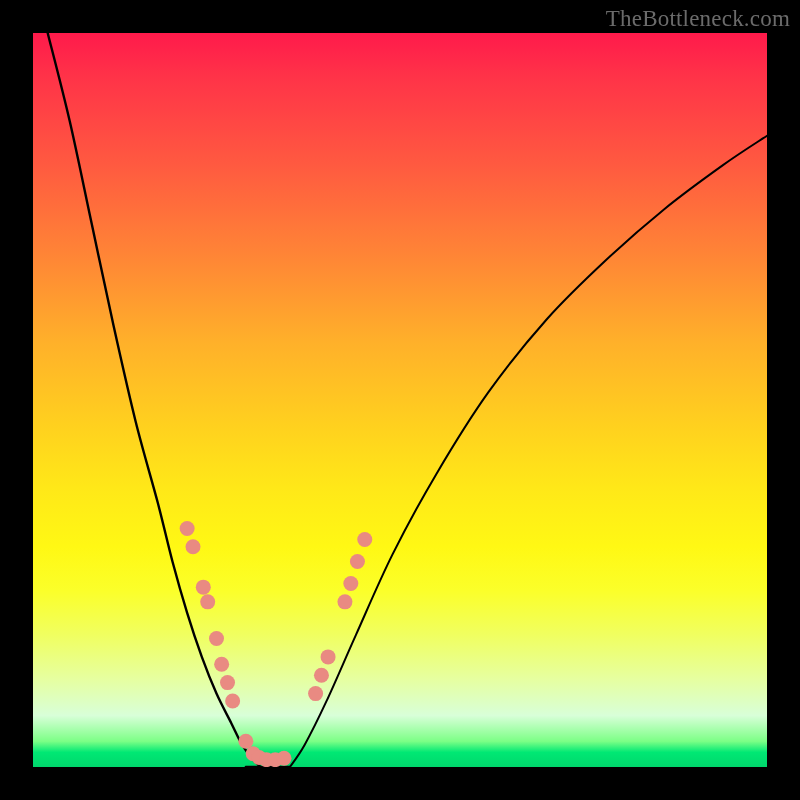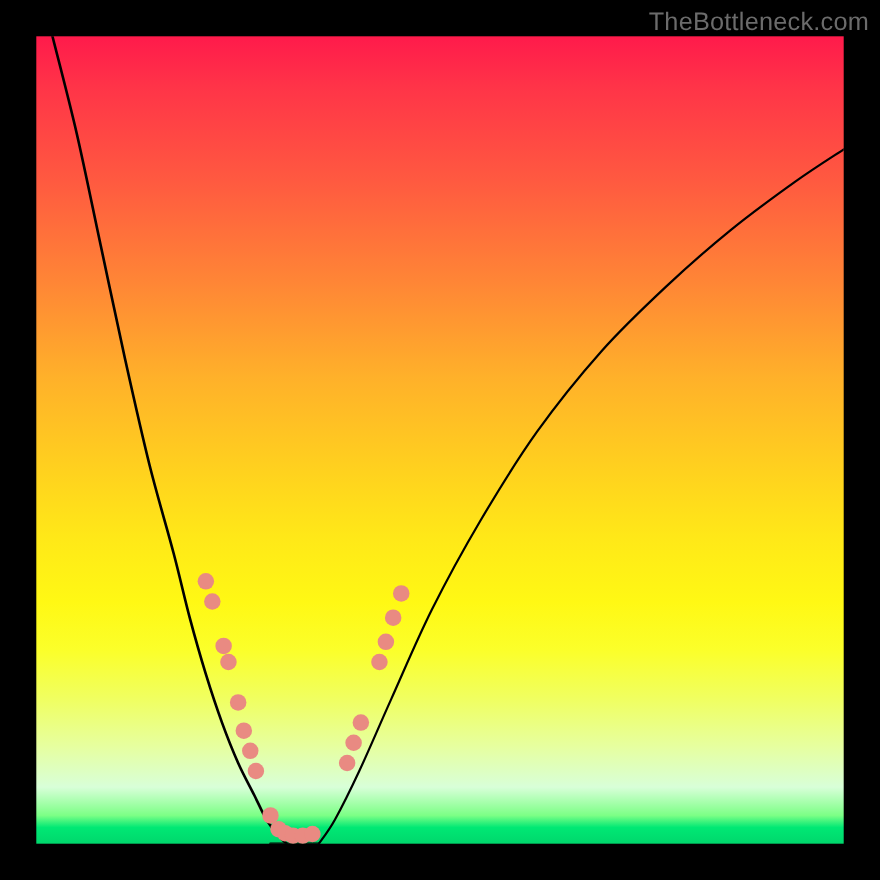--- a/index.html
+++ b/index.html
@@ -51,20 +51,21 @@
     height: 734px;
   }
   .watermark {
     position: absolute;
     top: 6px;
     right: 10px;
     color: #6b6b6b;
     font-size: 23px;
     letter-spacing: 0.2px;
     user-select: none;
+    font-family: Liberation Serif, serif;
   }
 </style>
 </head>
 <body>
 
 <div class="frame">
   <div class="plot">
     <svg class="curves" viewBox="0 0 734 734">
       <g id="curve-layer">
           <path d="M 14.68 0 C 18.35 14.680000000000007, 29.360000000000003 56.27333333333337, 36.7 88.08000000000004 C 44.040000000000006 119.88666666666671, 51.38 156.5866666666667, 58.72 190.84000000000003 C 66.06 225.09333333333336, 73.39999999999999 260.57000000000005, 80.74 293.6 C 88.08 326.63, 95.42 359.66, 102.76 389.02000000000004 C 110.10000000000001 418.38000000000005, 118.66333333333336 446.51666666666665, 124.78000000000002 469.76 C 130.89666666666668 493.00333333333333, 134.5666666666667 510.13, 139.46 528.48 C 144.35333333333332 546.83, 149.24666666666667 563.9566666666667, 154.14 579.86 C 159.0333333333333 595.7633333333333, 163.92666666666665 610.4433333333333, 168.82 623.9 C 173.71333333333334 637.3566666666667, 178.60666666666665 649.59, 183.5 660.6 C 188.39333333333335 671.61, 193.89833333333334 681.3966666666668, 198.18 689.96 C 202.46166666666667 698.5233333333333, 205.51999999999998 705.8633333333333, 209.18999999999997 711.98 C 212.85999999999996 718.0966666666667, 217.14166666666665 722.99, 220.2 726.66 C 223.25833333333333 730.3299999999999, 226.31666666666666 732.7766666666666, 227.54 734" fill="none" stroke="#000" stroke-width="2.4" stroke-linecap="round"></path>

